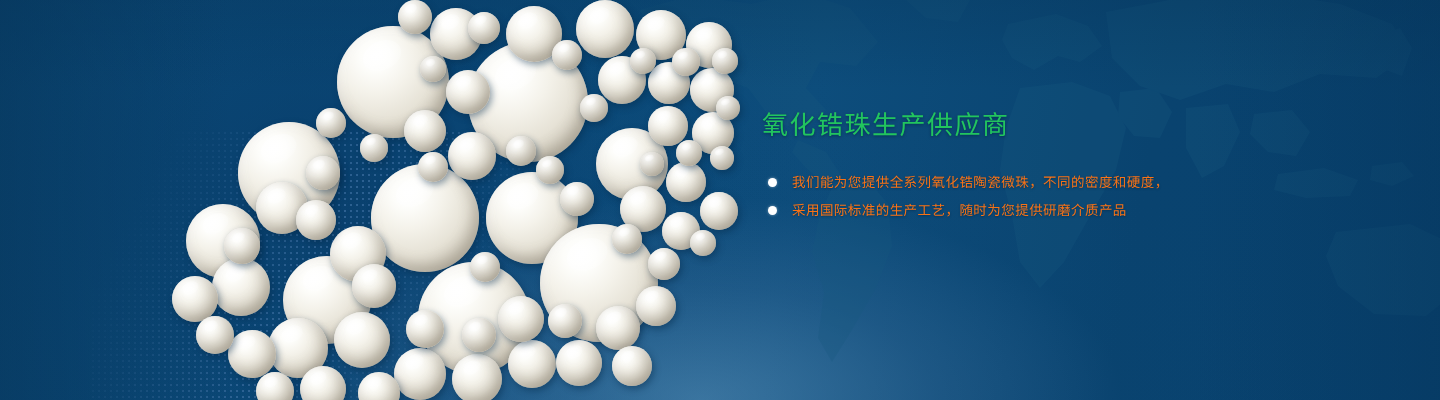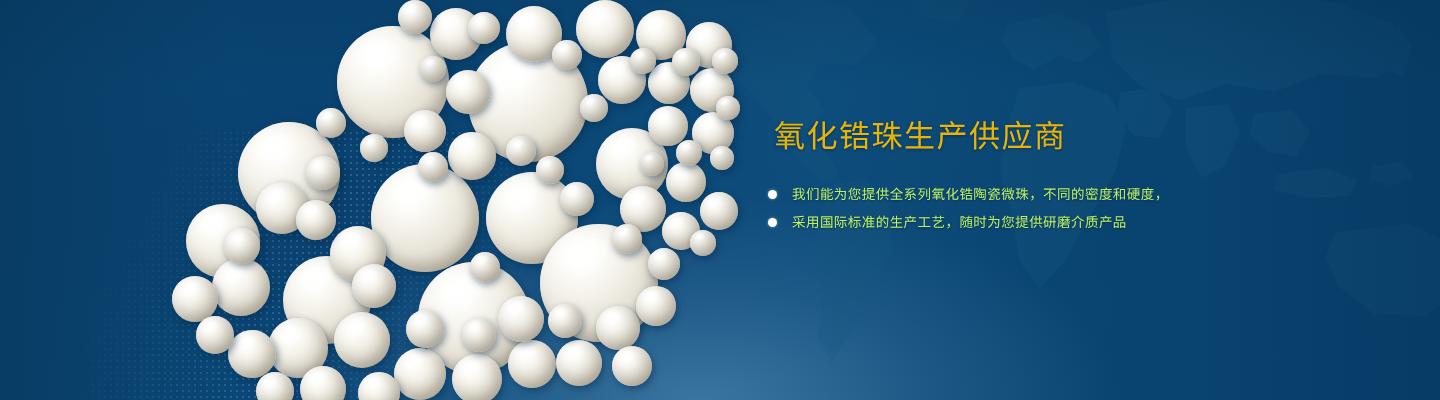--- a/index.html
+++ b/index.html
@@ -114,42 +114,42 @@
   }
 
   
   .copy {
     position: absolute;
     left: 762px;
     top: 104px;
     width: 520px;
   }
   .headline {
-    margin: 12px;
-    font-size: 31px;
+    margin: 0;
+    font-size: 26px;
     line-height: 42px;
     font-weight: 400;
     letter-spacing: 1.5px;
-    color: #eab308;
+    color: #22c55e;
     text-shadow: 0 1px 3px rgba(2,30,55,0.55);
     white-space: nowrap;
   }
   .bullets {
     list-style: none;
     margin: 25px 0 0 0;
     padding: 0;
   }
   .bullet {
     position: relative;
     padding-left: 30px;
     margin-bottom: 5px;
     font-size: 13.5px;
     line-height: 23px;
     letter-spacing: 0.45px;
-    color: #bef264;
+    color: #f97316;
     text-shadow: 0 1px 2px rgba(2,30,55,0.5);
   }
   .bullet:last-child { margin-bottom: 16px; }
   .bullet .dot {
     position: absolute;
     left: 6px;
     top: 7px;
     width: 9px;
     height: 9px;
     border-radius: 50%;

